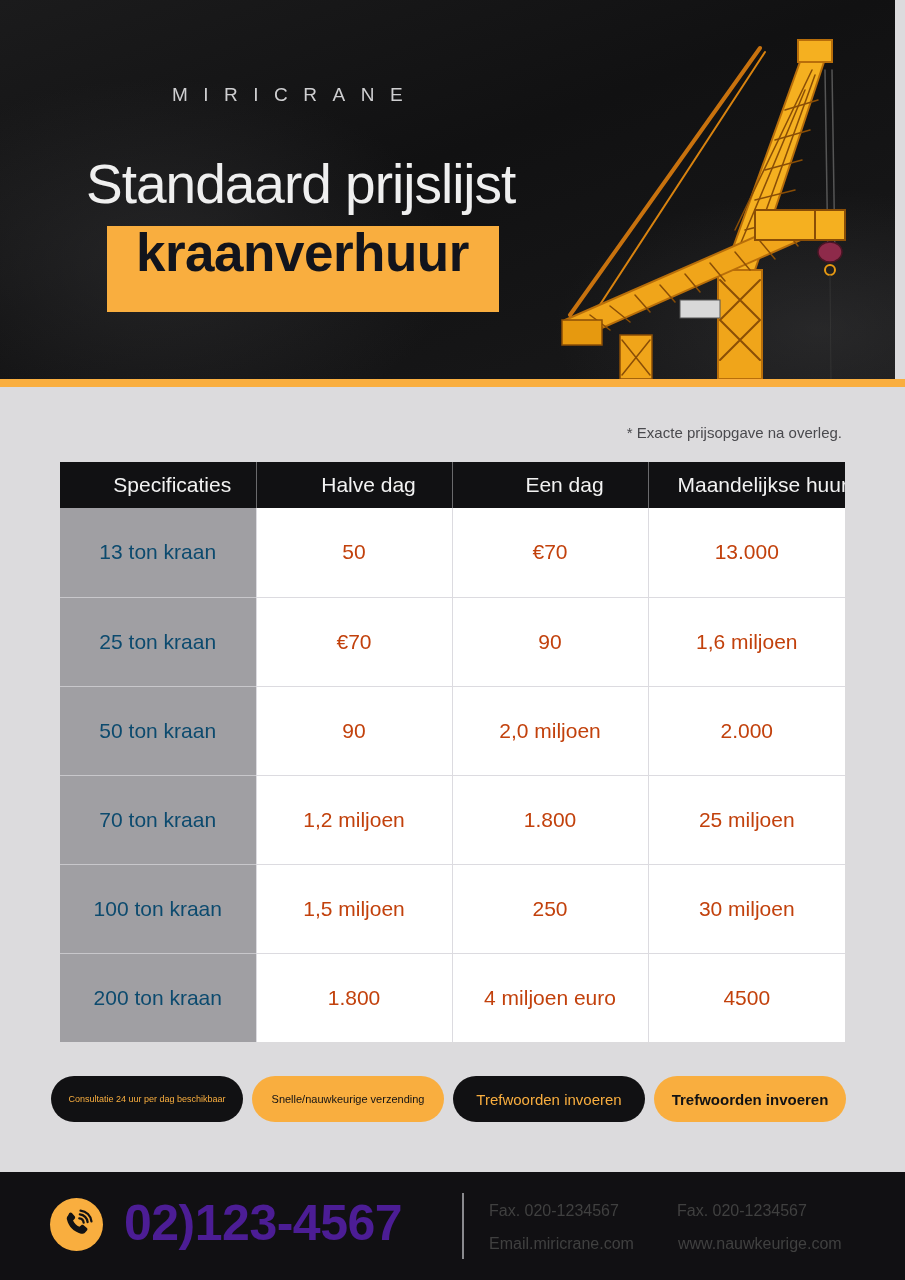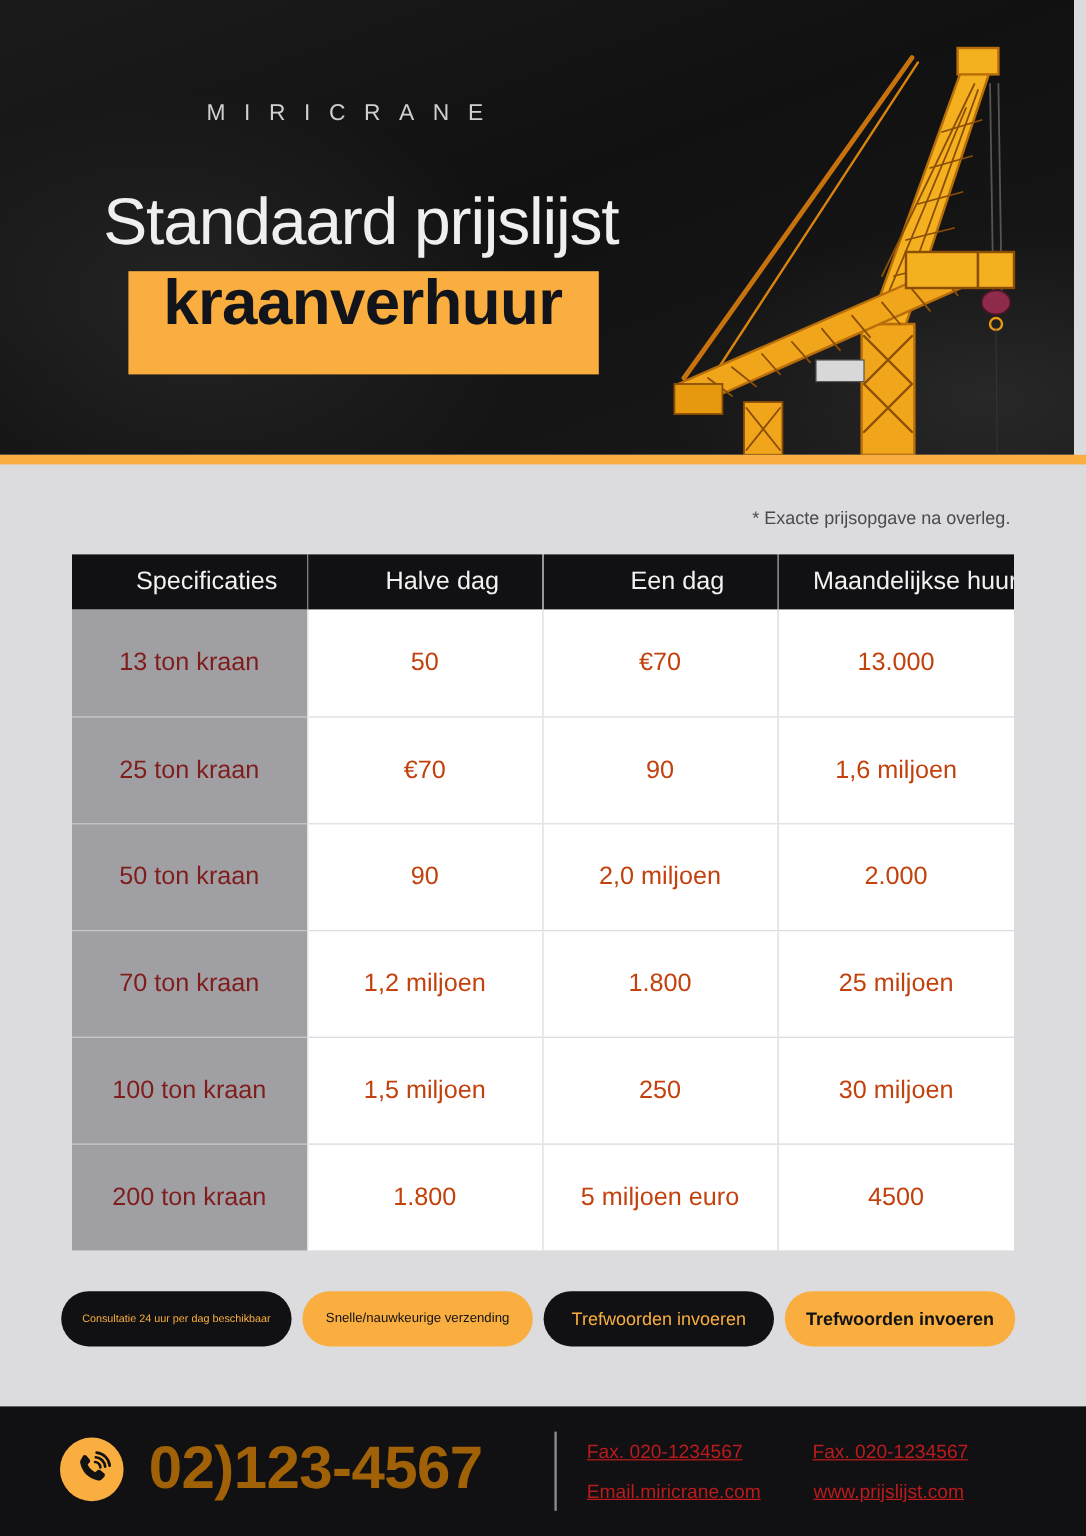--- a/index.html
+++ b/index.html
@@ -57,21 +57,21 @@
     border-left: 1.5px solid #6a6a6c;
     white-space: nowrap; overflow: hidden; padding-left: 29px;
   }
   .price-table th:first-child { border-left: none; }
   .price-table td {
     height: 89px; text-align: center; font-size: 21px; color: #c2410c;
     background: #ffffff;
     border-left: 1.5px solid #dcdbe0; border-top: 1.5px solid #dcdbe0;
   }
   .price-table td.spec {
-    background: #a09fa3; color: #7f1d1d; border-left: none;
+    background: #a09fa3; color: #0c4a6e; border-left: none;
     border-top: 1.5px solid #c8c7cb;
     margin-left: 20px;
   }
   .price-table tr:first-child td { border-top: none; }
 
   
   .pills { position: absolute; left: 51px; top: 1076px; width: 795px; height: 46px; display: flex; gap: 9px; }
   .pill {
     flex: 0 0 192px; height: 46px; border-radius: 23px;
     display: flex; align-items: center; justify-content: center;
@@ -90,27 +90,27 @@
     position: absolute; left: 0; top: 1172px; width: 905px; height: 108px;
     background: #111013;
   }
   .phone-icon {
     position: absolute; left: 50px; top: 1198px; width: 53px; height: 53px;
     border-radius: 50%; background: #f9ae3f;
     display: flex; align-items: center; justify-content: center;
   }
   .phone-number {
     position: absolute; left: 124px; top: 1194px;
-    color: #a16207; font-size: 50px; font-weight: 700; letter-spacing: -0.5px;
+    color: #4c1d95; font-size: 50px; font-weight: 700; letter-spacing: -0.5px;
   }
   .footer-divider {
     position: absolute; left: 462px; top: 1193px; width: 2px; height: 66px; background: #8a8a8e;
   }
   .contact {
-    position: absolute; color: #b91c1c; font-size: 16px; text-decoration: underline;
+    position: absolute; color: #404040; font-size: 16px;
   }
 </style>
 </head>
 <body>
 
 <div class="hero">
   <div class="brand">MIRICRANE</div>
   <div class="title-line1">Standaard prijslijst</div>
   <div class="title-box"></div>
   <div class="title-line2">kraanverhuur</div>
@@ -197,21 +197,21 @@
     </tr>
     <tr>
       <td class="spec">100 ton kraan</td>
       <td>1,5 miljoen</td>
       <td>250</td>
       <td>30 miljoen</td>
     </tr>
     <tr>
       <td class="spec">200 ton kraan</td>
       <td>1.800</td>
-      <td>5 miljoen euro</td>
+      <td>4 miljoen euro</td>
       <td>4500</td>
     </tr>
   </tbody>
 </table>
 
 <div class="pills">
   <button class="pill dark xs">Consultatie 24 uur per dag beschikbaar</button>
   <button class="pill light sm">Snelle/nauwkeurige verzending</button>
   <button class="pill dark md">Trefwoorden invoeren</button>
   <button class="pill light md-b">Trefwoorden invoeren</button>
@@ -224,13 +224,13 @@
     <path d="M14 4.5a6 6 0 0 1 5.5 5.5" stroke="#121214" stroke-width="1.6" fill="none" stroke-linecap="round"></path>
     <path d="M13.6 7.3a3.4 3.4 0 0 1 3.1 3.1" stroke="#121214" stroke-width="1.6" fill="none" stroke-linecap="round"></path>
     <path d="M14.5 1.8a8.6 8.6 0 0 1 7.7 7.7" stroke="#121214" stroke-width="1.6" fill="none" stroke-linecap="round"></path>
   </svg>
 </div>
 <div class="phone-number">02)123-4567</div>
 <div class="footer-divider"></div>
 <div class="contact" style="left:489px; top:1202px;">Fax. 020-1234567</div>
 <div class="contact" style="left:489px; top:1235px;">Email.miricrane.com</div>
 <div class="contact" style="left:677px; top:1202px;">Fax. 020-1234567</div>
-<div class="contact" style="left:678px; top:1235px;">www.prijslijst.com</div>
+<div class="contact" style="left:678px; top:1235px;">www.nauwkeurige.com</div>
 
 </body></html>

